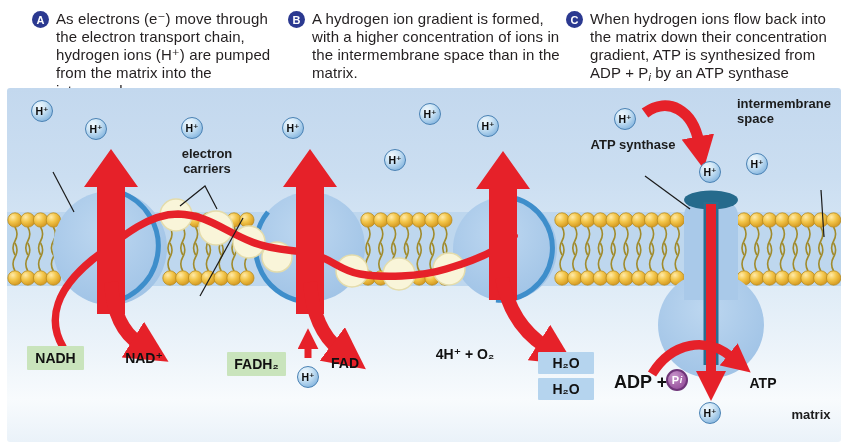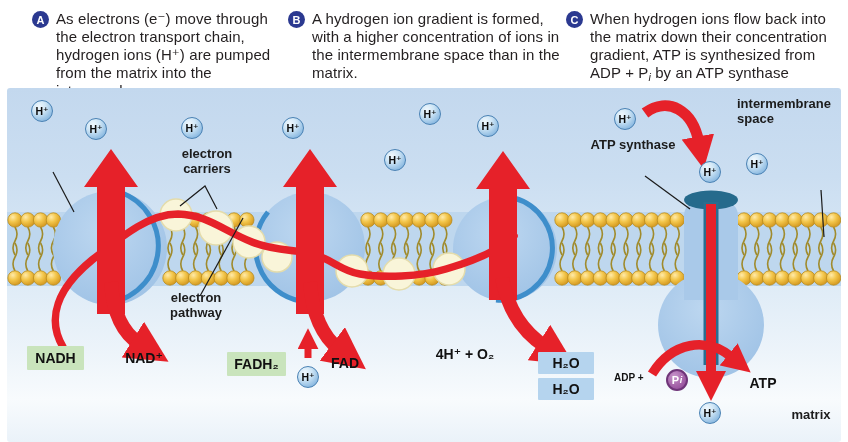--- a/index.html
+++ b/index.html
@@ -24,21 +24,21 @@
   .ion{position:absolute;width:22px;height:22px;border-radius:50%;
        background:radial-gradient(circle at 35% 28%,#f0f8fd 0%,#cfe6f6 35%,#8fbce2 75%,#639bcb 100%);
        border:1px solid #4a82b4;box-sizing:border-box;
        display:flex;align-items:center;justify-content:center;font-weight:bold;font-size:10.5px;color:#0a0a0a;}
   .pi-ball{position:absolute;width:22px;height:22px;border-radius:50%;
        background:radial-gradient(circle at 35% 30%,#c795cb 0%,#a express 0%,#a564a9 55%,#8a4392 100%);
        background:radial-gradient(circle at 35% 30%,#c795cb 0%,#a564a9 55%,#8a4392 100%);
        border:2px solid #6f3579;box-sizing:border-box;color:#fff;font-weight:bold;font-size:11px;
        display:flex;align-items:center;justify-content:center;}
   .pi-ball .sub-i{font-style:italic;font-size:9px;margin-left:.5px;}
-  .adp-row{position:absolute;font-weight:bold;font-size:10px;color:#111;}
+  .adp-row{position:absolute;font-weight:bold;font-size:18px;color:#111;}
 </style>
 </head>
 <body>
 
 <div class="page">
 
   <div class="steps">
     <div class="step" style="left:32px;width:252px;">
       <div class="badge">A</div>
       <div class="step-text"><span>As electrons (e⁻) move through the electron transport chain, hydrogen ions (H⁺) are pumped from the matrix into the intermembrane space.</span><span class="sub-i"></span><span></span></div>
@@ -281,21 +281,20 @@
     <div class="ion" style="left:377px;top:61px;">H⁺</div>
     <div class="ion" style="left:412px;top:15px;">H⁺</div>
     <div class="ion" style="left:470px;top:27px;">H⁺</div>
     <div class="ion" style="left:607px;top:20px;">H⁺</div>
     <div class="ion" style="left:692px;top:73px;">H⁺</div>
     <div class="ion" style="left:739px;top:65px;">H⁺</div>
     <div class="ion" style="left:290px;top:278px;">H⁺</div>
     <div class="ion" style="left:692px;top:314px;">H⁺</div>
 
     <div class="lbl" style="left:159px;top:58px;width:82px;">electron carriers</div>
-    <div class="lbl" style="left:146px;top:202px;width:86px;">electron pathway</div>
     <div class="lbl" style="left:583px;top:49px;width:86px;">ATP synthase</div>
     <div class="lbl right" style="right:4px;top:8px;width:100px;">intermembrane space</div>
     <div class="lbl" style="left:779px;top:319px;width:50px;">matrix</div>
 
     <div class="mol boxg" style="left:20px;top:258px;width:57px;height:24px;">NADH</div>
     <div class="mol" style="left:111px;top:262px;width:52px;">NAD⁺</div>
     <div class="mol boxg" style="left:220px;top:264px;width:59px;height:24px;">FADH₂</div>
     <div class="mol" style="left:315px;top:267px;width:46px;">FAD</div>
     <div class="mol" style="left:416px;top:258px;width:84px;">4H⁺ + O₂</div>
     <div class="mol boxb" style="left:531px;top:264px;width:56px;height:22px;">H₂O</div>

